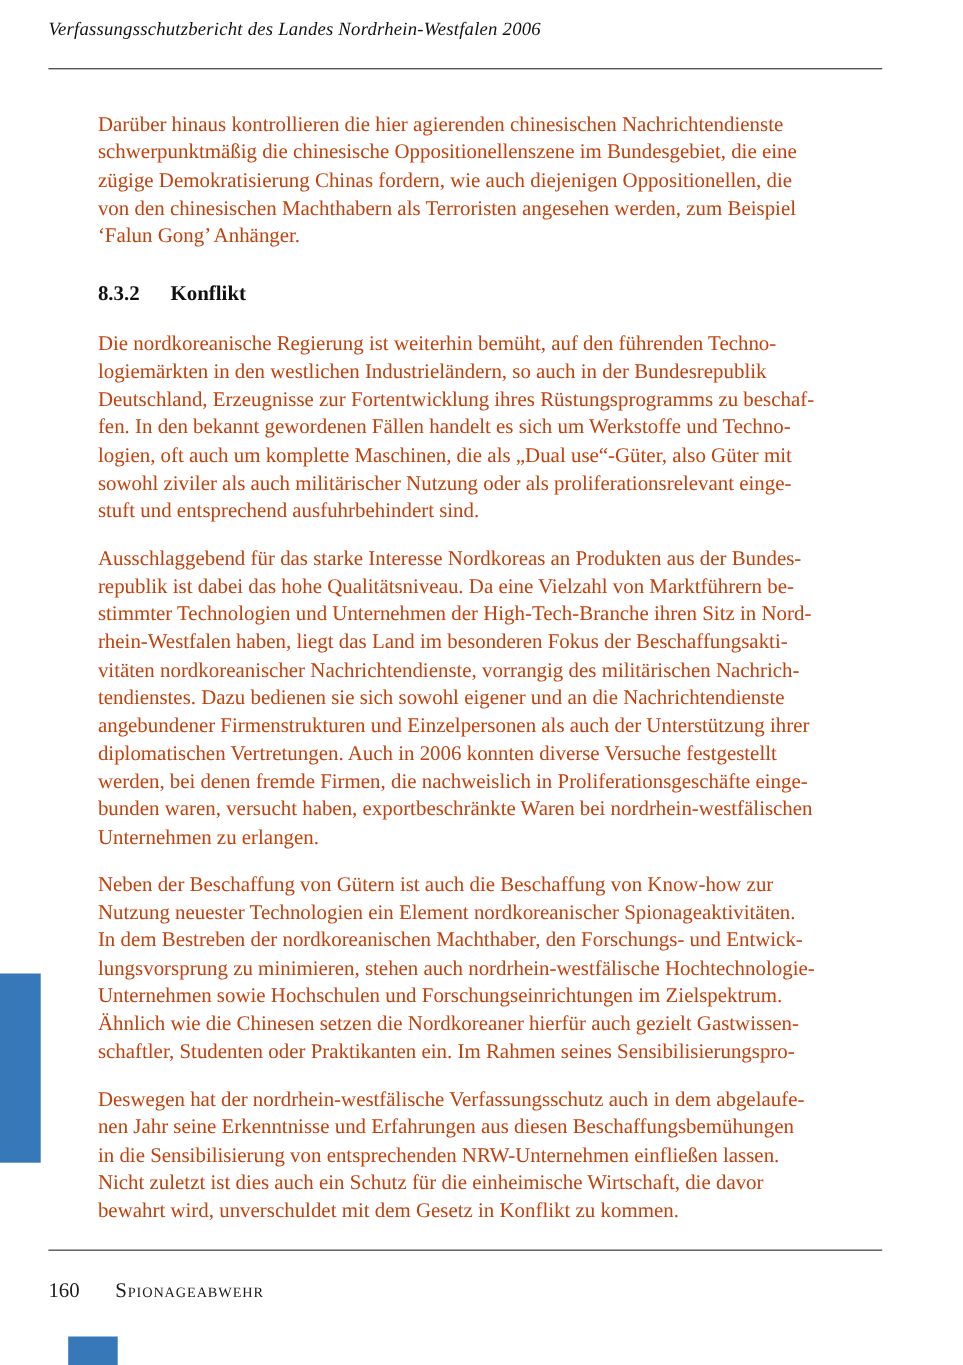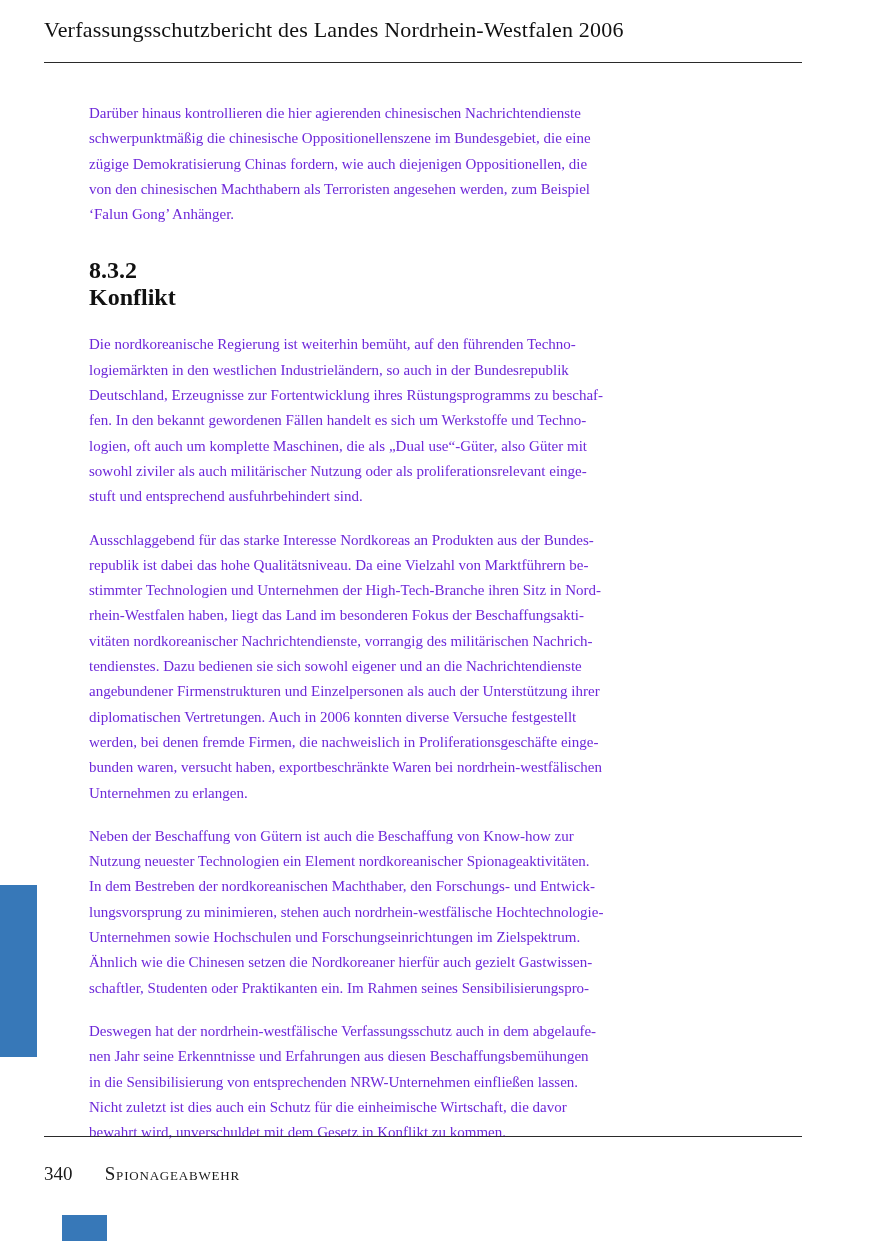--- a/index.html
+++ b/index.html
@@ -9,52 +9,52 @@
     height: 1241px;
     background: #ffffff;
     font-family: "Liberation Serif", "DejaVu Serif", serif;
     color: #1a1a1a;
     overflow: hidden;
   }
   .running-header {
     position: absolute;
     left: 44px;
     top: 17px;
-    font-size: 22px;
+    font-size: 17px;
     letter-spacing: 0.2px;
     color: #111;
+    font-style: italic;
   }
   .header-rule {
     position: absolute;
     left: 44px;
     width: 758px;
     top: 62px;
     border-top: 1.4px solid #2a2a2a;
   }
   .content {
     position: absolute;
     left: 89px;
     top: 101px;
     width: 745px;
   }
   .content p {
     margin: 0 0 18px 0;
-    font-size: 15px;
+    font-size: 19px;
     line-height: 25.3px;
     white-space: pre-line;
-    color: #6d28d9;
+    color: #c2410c;
   }
   .section-heading {
     display: flex;
     align-items: baseline;
     margin: 30px 0 21px 0;
-    font-size: 24px;
+    font-size: 19px;
     font-weight: bold;
     color: #111;
-    flex-direction: column;
   }
   .section-heading .sec-num { width: 66px; }
   .margin-marker {
     position: absolute;
     left: 0;
     top: 885px;
     width: 37px;
     height: 172px;
   }
   .corner-marker {
@@ -140,19 +140,19 @@
 Nicht zuletzt ist dies auch ein Schutz für die einheimische Wirtschaft, die davor
 bewahrt wird, unverschuldet mit dem Gesetz in Konflikt zu kommen.</p>
 
   </div>
 
   <div class="margin-marker" style="background: rgb(55, 120, 184);"></div>
 
   <div class="footer-rule"></div>
 
   <div class="footer">
-    <span class="page-num">340</span>
+    <span class="page-num">160</span>
     <span class="chapter">Spionageabwehr</span>
   </div>
 
   <div class="corner-marker" style="background: rgb(55, 120, 184);"></div>
 
 </div>
 
 </body></html>

